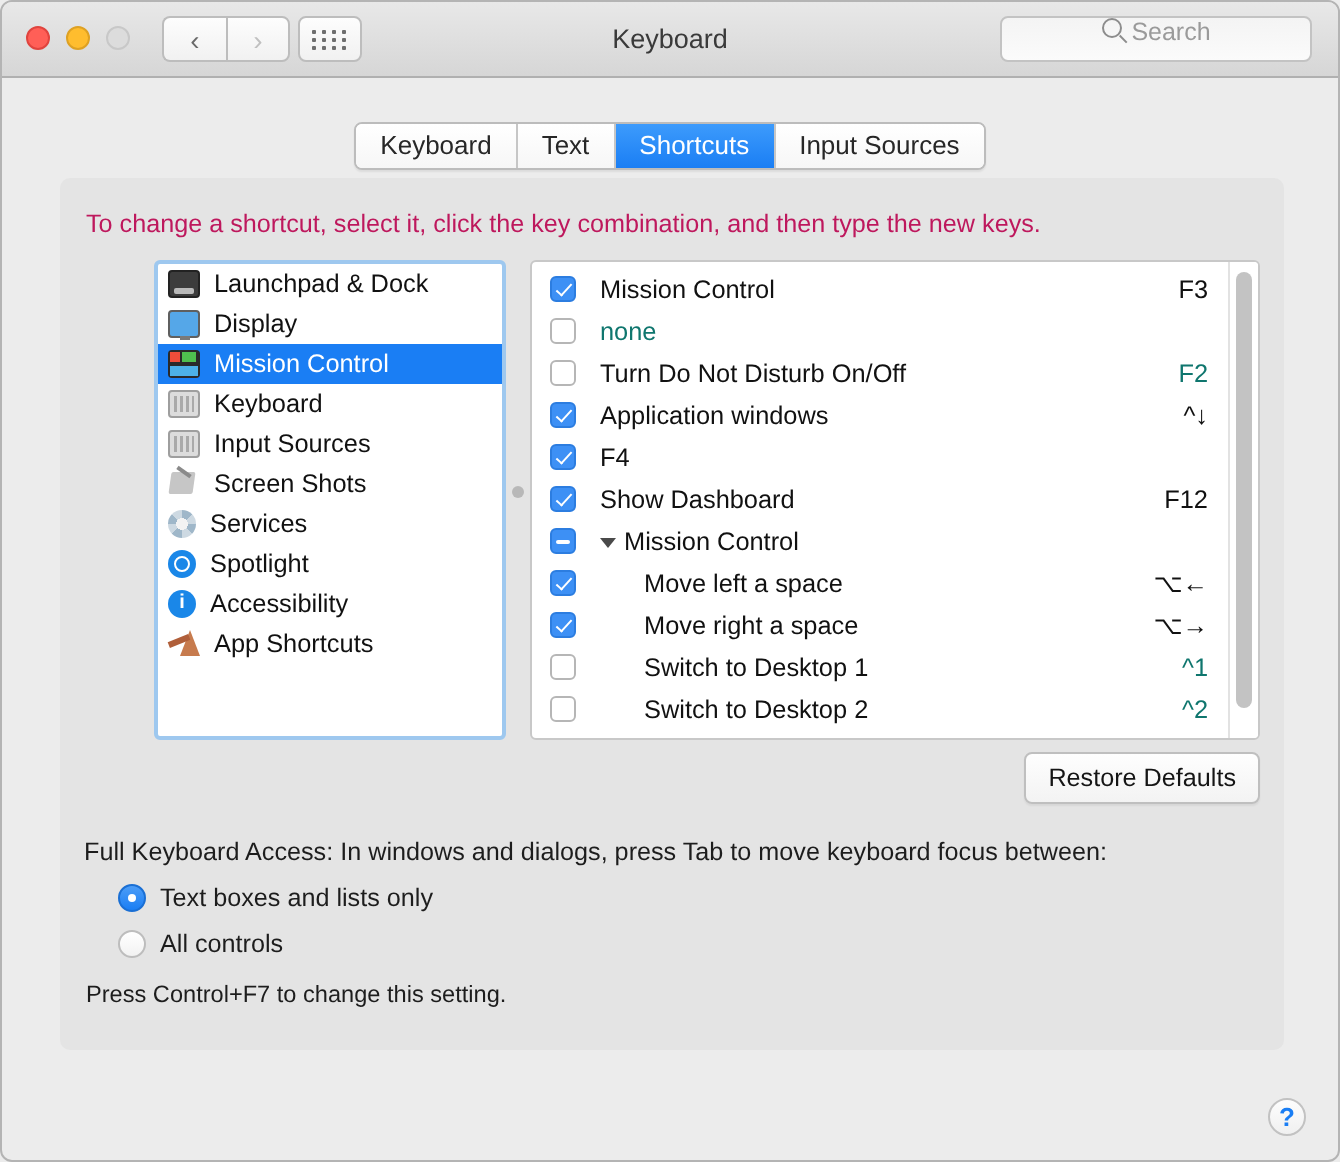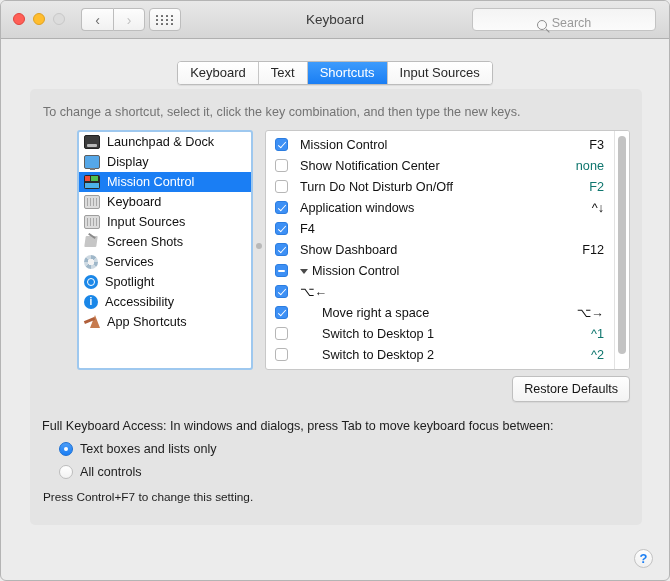--- a/index.html
+++ b/index.html
@@ -65,25 +65,25 @@
   .griddots i { width: 2px; height: 2px; background: #6e6e6e; display: block; border-radius: .5px; }
 
   #win-title {
     position: absolute; left: 0; right: 0; top: 11px;
     text-align: center;
     font-size: 13.5px; color: #3a3a3a; font-weight: 400;
   }
 
   #searchbox {
     position: absolute; right: 13px; top: 7px;
-    width: 184px; height: 23px;
+    width: 156px; height: 23px;
     background: linear-gradient(to bottom,#f4f4f4,#fbfbfb);
     border: 1px solid #c3c3c3;
     border-radius: 4px;
-    display: flex; align-items: flex-end; justify-content: center;
+    display: flex; align-items: flex-start; justify-content: center;
   }
   .search-ico {
     width: 10px; height: 10px; border: 1.3px solid #8d8d8d; border-radius: 50%;
     position: relative; margin-right: 5px;
   }
   .search-ico:after {
     content:""; position: absolute; right: -4px; bottom: -2px;
     width: 5px; height: 1.3px; background: #8d8d8d; transform: rotate(45deg);
   }
   #search-ph { font-size: 12.5px; color: #9a9a9a; }
@@ -119,21 +119,21 @@
   #content {
     position: absolute;
     left: 29px; top: 88px;
     width: 612px; height: 436px;
     background: #e4e4e4;
     border-radius: 5px;
   }
 
   #hint {
     position: absolute; left: 13px; top: 16px;
-    font-size: 12.6px; color: #737373;
+    font-size: 12.6px; color: #be185d;
     white-space: nowrap;
   }
 
   
   #panes {
     position: absolute;
     left: 12px; top: 41px;
     width: 588px; height: 240px;
     display: flex;
   }
@@ -406,21 +406,20 @@
         <div id="rows">
 
           <div class="krow">
             <span class="cb on"></span>
             <span class="klabel">Mission Control</span>
             <span class="kkey">F3</span>
           </div>
 
           <div class="krow">
             <span class="cb"></span>
-            <span class="klabel">Show Notification Center</span>
             <span class="kkey dim">none</span>
           </div>
 
           <div class="krow">
             <span class="cb"></span>
             <span class="klabel">Turn Do Not Disturb On/Off</span>
             <span class="kkey dim">F2</span>
           </div>
 
           <div class="krow">
@@ -441,20 +440,21 @@
           </div>
 
           <div class="krow">
             <span class="cb mixed"></span>
             <span class="klabel"><span class="tri"></span><span>Mission Control</span></span>
             <span class="kkey"></span>
           </div>
 
           <div class="krow">
             <span class="cb on"></span>
+            <span class="klabel indent">Move left a space</span>
             <span class="kkey">⌥←</span>
           </div>
 
           <div class="krow">
             <span class="cb on"></span>
             <span class="klabel indent">Move right a space</span>
             <span class="kkey">⌥→</span>
           </div>
 
           <div class="krow">

